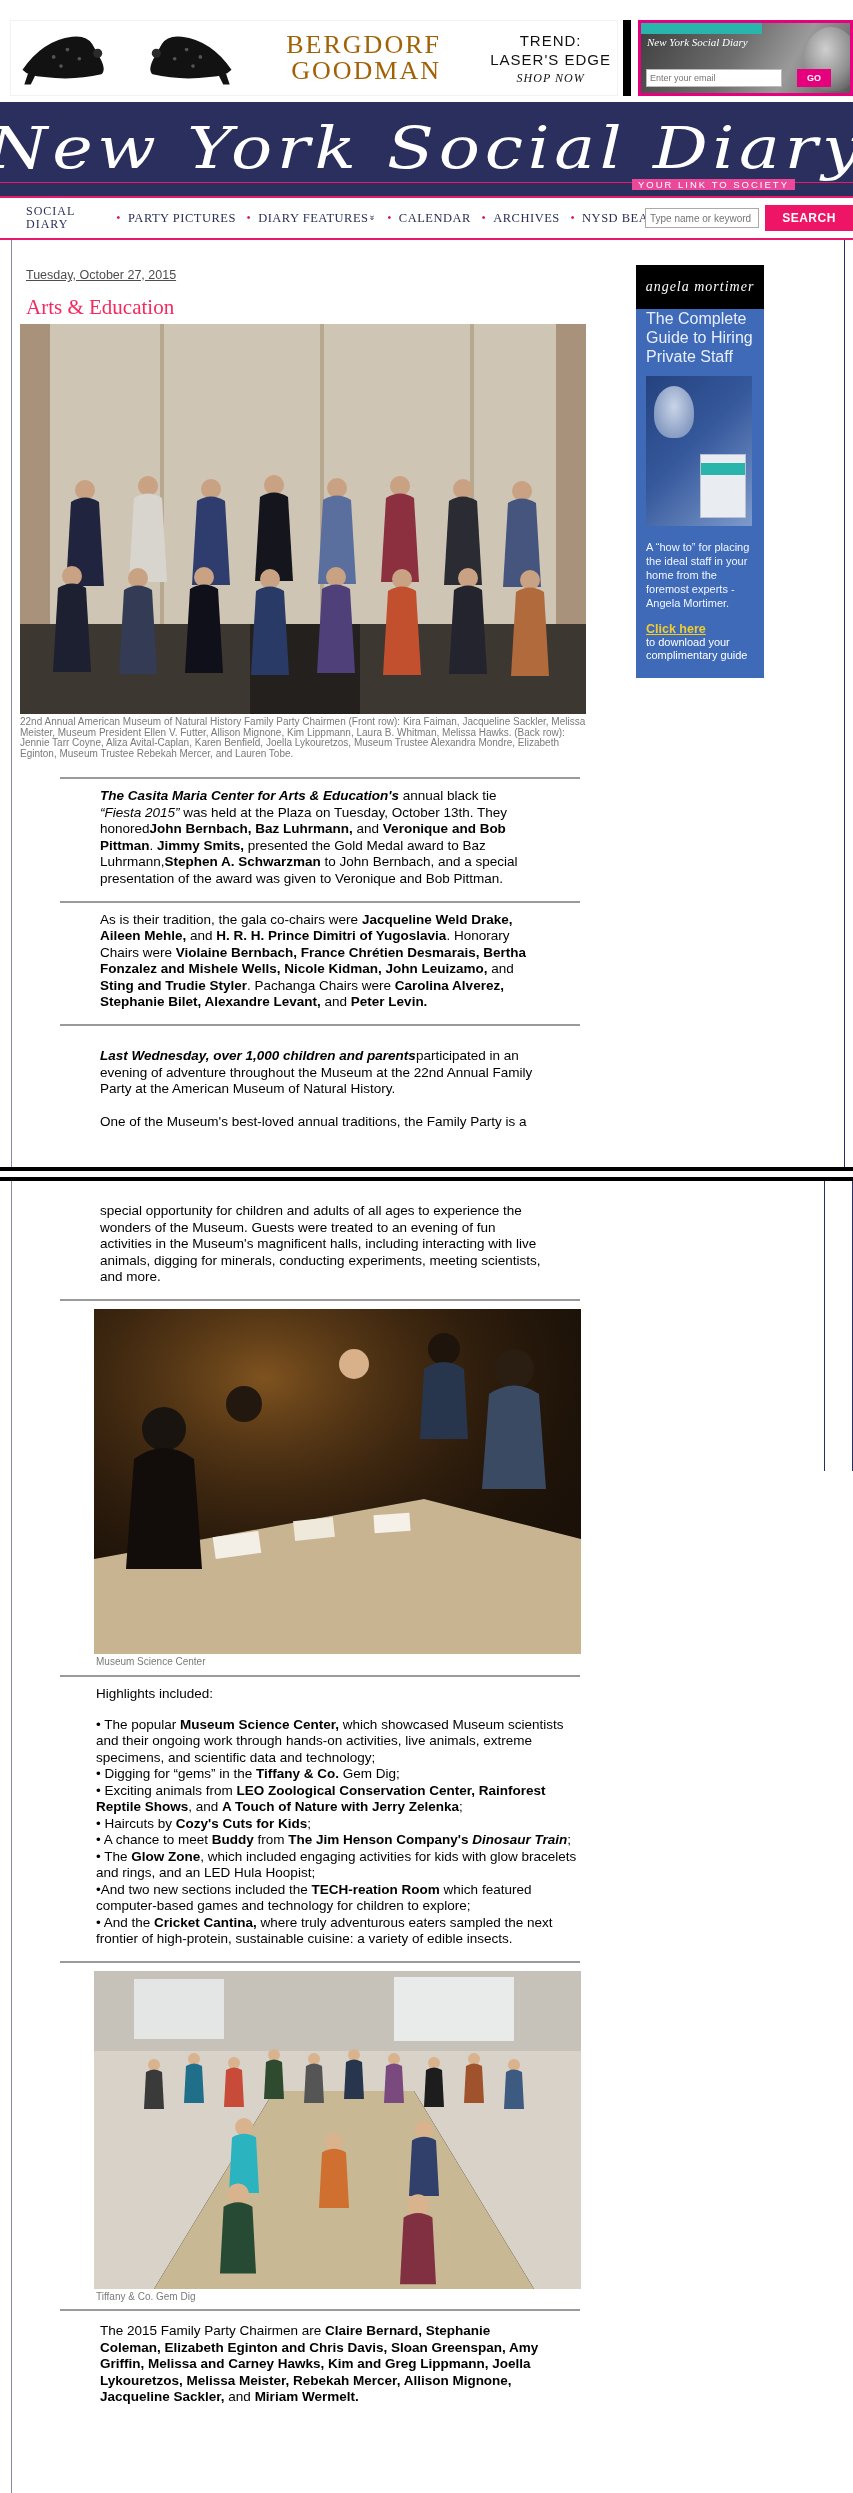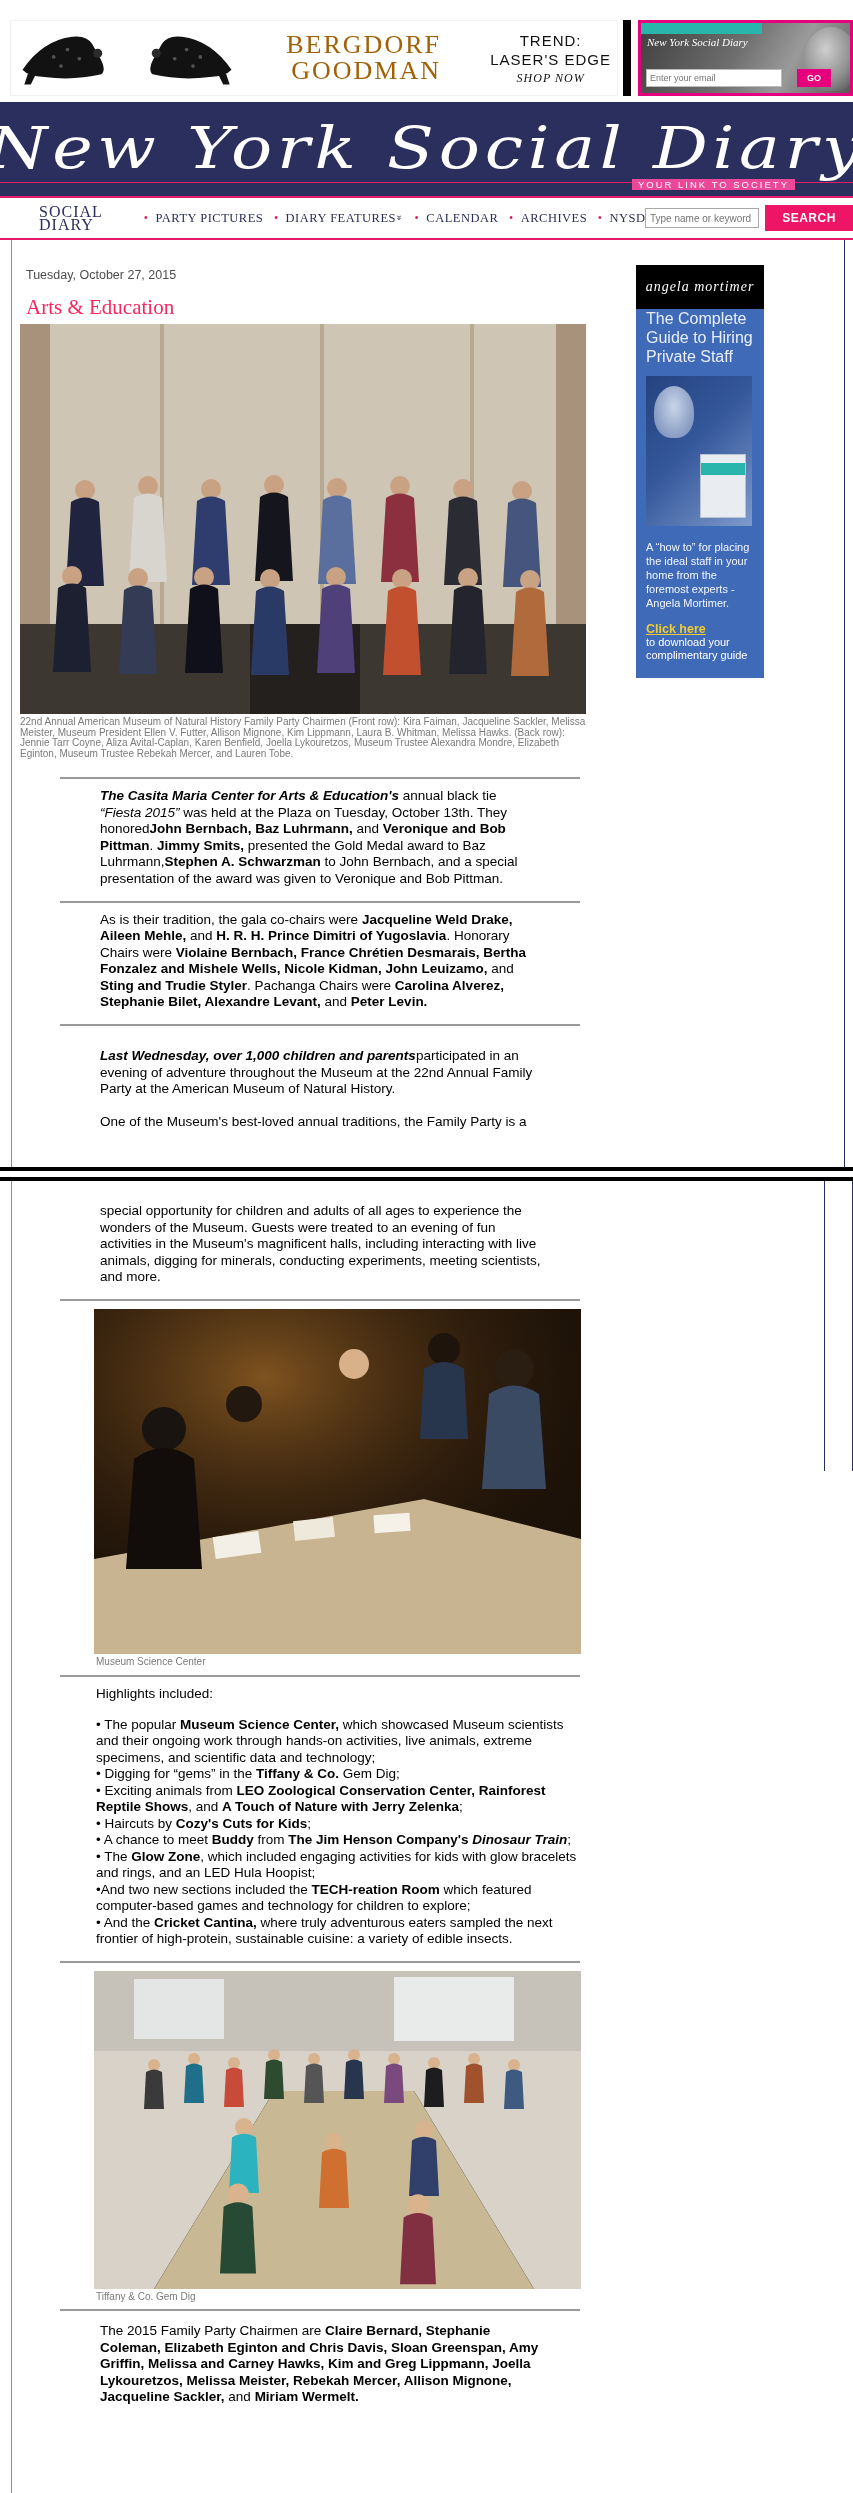--- a/index.html
+++ b/index.html
@@ -19,32 +19,32 @@
   .nl-title{position:absolute;left:6px;top:13px;color:#fff;font-family:"Liberation Serif",serif;font-style:italic;font-size:11px;white-space:nowrap;}
   .nl-input{position:absolute;left:5px;bottom:6px;width:128px;height:16px;border:1px solid #bbb;font-size:9px;padding:0 3px;color:#555;}
   .nl-go{position:absolute;right:19px;bottom:6px;width:34px;height:18px;background:#e6007e;color:#fff;border:none;font-size:9px;font-weight:bold;line-height:18px;text-align:center;padding:0;}
   
   .masthead{margin-top:6px;height:94px;background:#2b2f5e;position:relative;border-bottom:2px solid #e8196d;overflow:hidden;}
   .masthead .script{position:absolute;left:0;right:0;top:2px;text-align:center;color:#fff;font-family:"DejaVu Serif",serif;font-style:italic;font-size:58px;line-height:88px;letter-spacing:4px;transform:scaleX(1.18);transform-origin:center;white-space:nowrap;}
   .mh-line{position:absolute;left:0;right:0;bottom:13px;height:1px;background:#e8196d;}
   .mh-tag{position:absolute;right:58px;bottom:6px;background:#ec4899;color:#fff;font-size:9.5px;letter-spacing:2px;padding:0 6px;}
   
   .navbar{height:40px;position:relative;border-bottom:2px solid #e8196d;display:flex;align-items:center;font-family:"Liberation Serif",serif;color:#2b2e58;}
-  .nav-social{margin-left:39px;font-size:16px;line-height:13px;letter-spacing:1px;}
+  .nav-social{margin-left:26px;font-size:12px;line-height:13px;letter-spacing:1px;}
   .nav-items{margin-left:34px;font-size:12.5px;letter-spacing:0.5px;white-space:nowrap;}
   .nav-items .dot{color:#d6195e;margin:0 7px;font-size:12px;}
   .nav-items a{color:#2b2e58;text-decoration:none;}
   .chev{display:inline-block;transform:rotate(90deg);font-size:11px;margin-left:2px;color:#2b2e58;}
   .nav-search{position:absolute;right:0;top:7px;display:flex;align-items:center;}
   .search-input{width:104px;height:18px;border:1px solid #aaa;font-size:10px;padding:0 4px;color:#999;font-family:"Liberation Sans",sans-serif;}
   .search-btn{margin-left:6px;width:88px;height:26px;background:#ee1566;color:#fff;border:none;font-weight:bold;font-size:12px;letter-spacing:0.5px;font-family:"Liberation Sans",sans-serif;}
   
   .content1{margin-left:11px;width:834px;height:927px;border-left:1px solid #8a8aa0;border-right:1px solid #2b2f5e;box-sizing:border-box;position:relative;overflow:hidden;}
   .content2{margin-left:11px;width:842px;height:1412px;border-left:1px solid #8a8aa0;box-sizing:border-box;position:relative;overflow:hidden;}
-  .date{margin:28px 0 0 14px;font-size:12.5px;color:#4d4d4d;}
+  .date{margin:28px 0 0 14px;font-size:12.5px;color:#4d4d4d;text-decoration:underline;}
   .section-title{margin:13px 0 0 14px;font-family:"Liberation Serif",serif;font-size:21px;color:#f8285f;}
   .photo{display:block;overflow:hidden;}
   .photo1{margin:4px 0 0 8px;width:566px;height:390px;}
   .photo2{margin:4px 0 0 82px;width:487px;height:345px;}
   .photo3{margin:5px 0 0 82px;width:487px;height:318px;}
   .caption{color:#7a7a7a;font-size:10px;line-height:10.5px;}
   .cap1{margin:3px 0 0 8px;width:566px;}
   .cap23{margin:3px 0 0 84px;width:487px;}
   .rule{height:2px;background:#9a9a9a;width:520px;margin-left:48px;border:none;}
   .para{margin-left:88px;width:441px;font-size:13.5px;line-height:16.5px;}

